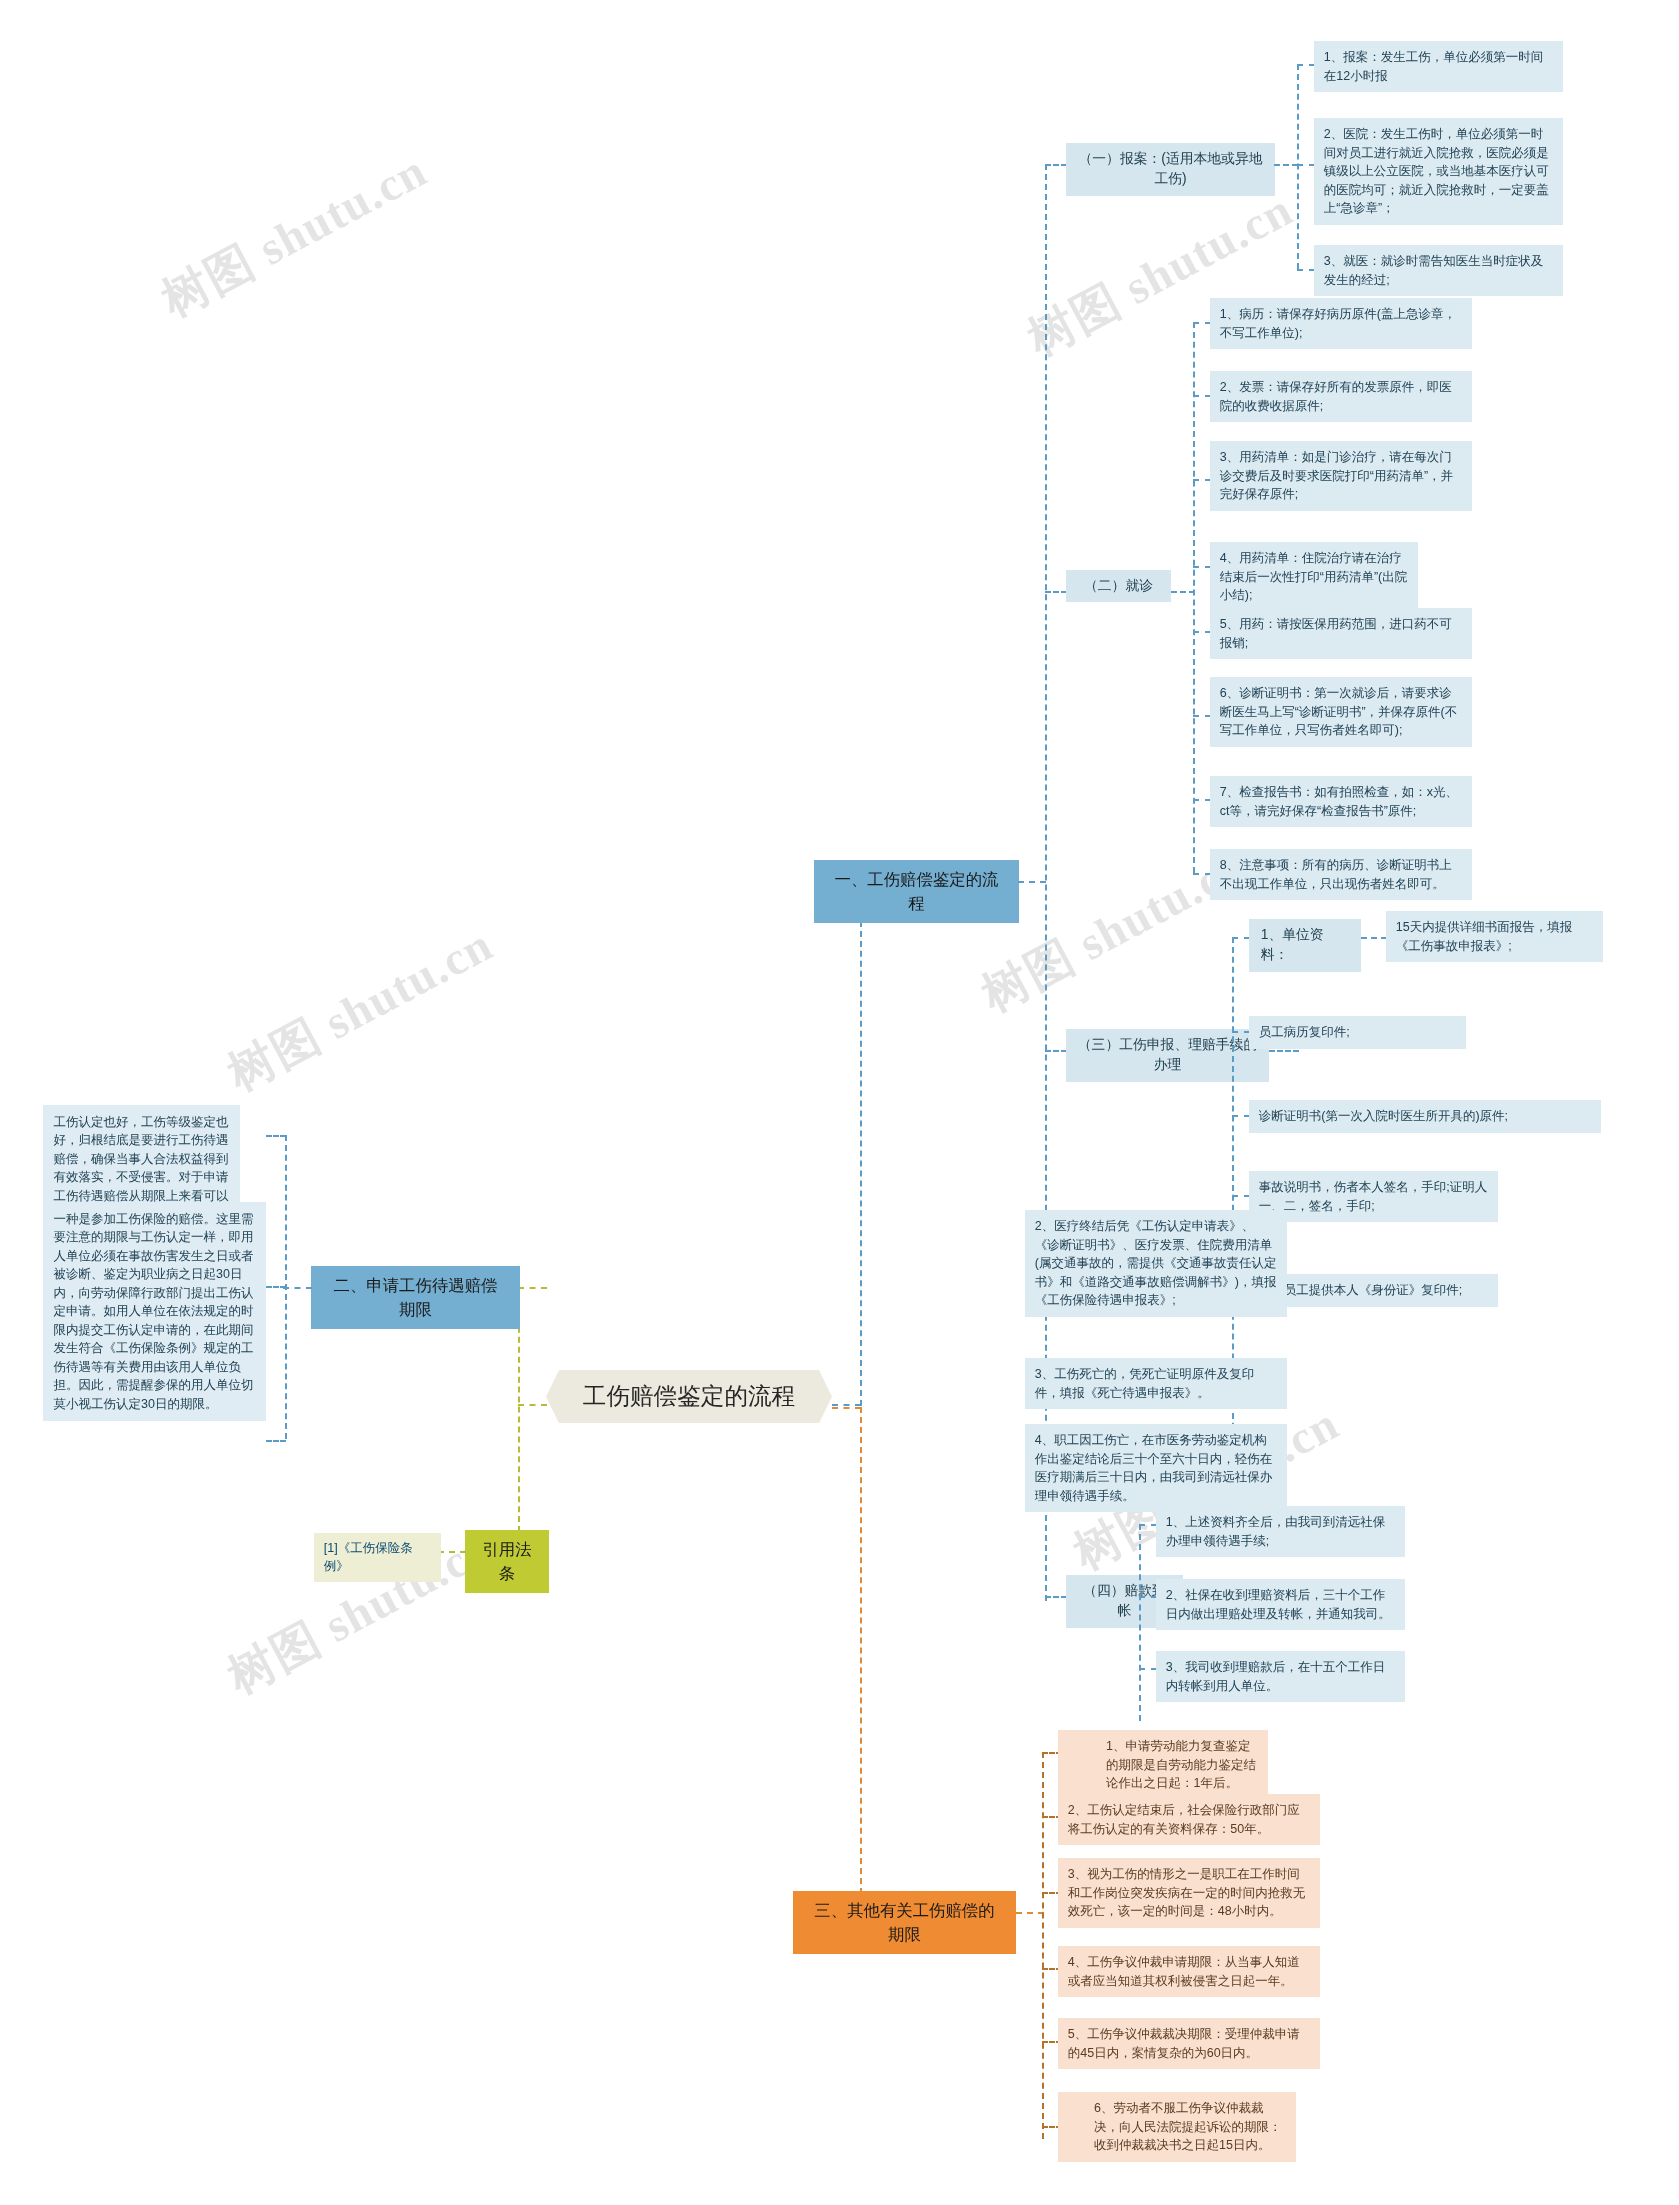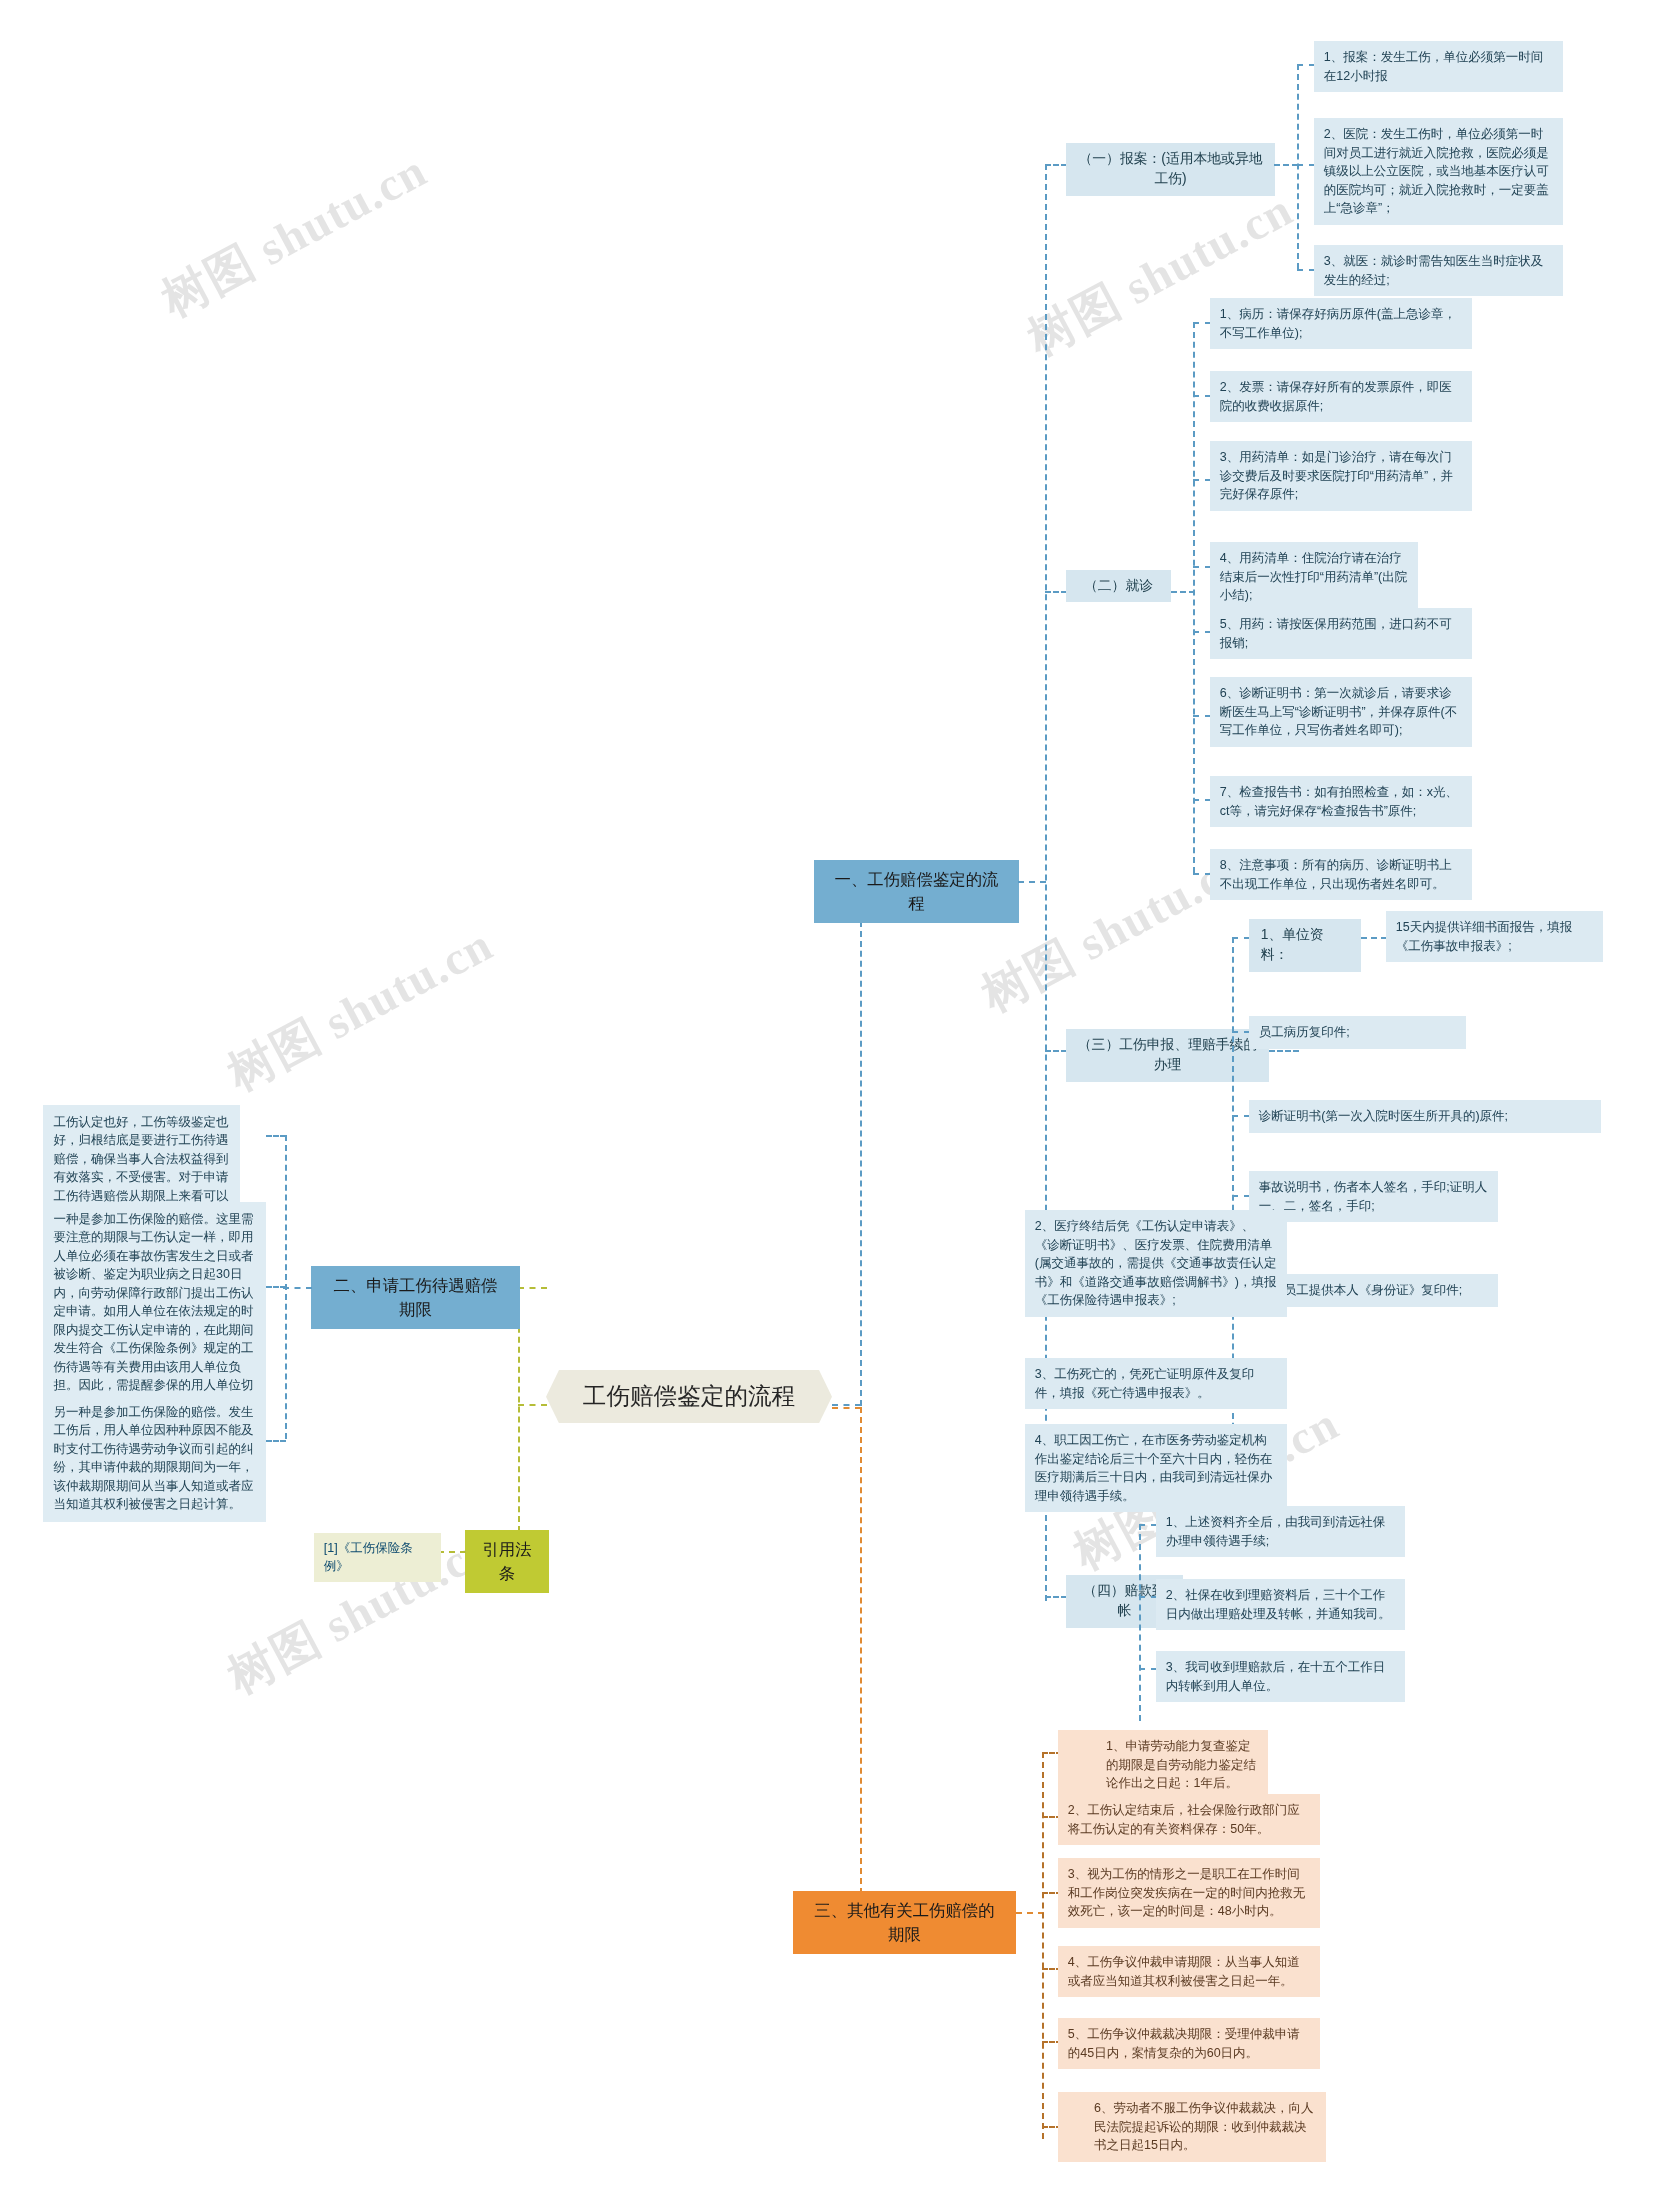--- a/index.html
+++ b/index.html
@@ -242,21 +242,20 @@
   <div class="hline c-blue" style="left:283px;top:1287px;width:29px;"></div>
   <div class="vline c-blue" style="left:285px;top:1135px;height:304px;"></div>
 
   <div class="hline c-blue" style="left:266px;top:1135px;width:19.7px;"></div>
   <div class="node leaf-left" style="left:43px;top:1105px;width:197px;">工伤认定也好，工伤等级鉴定也好，归根结底是要进行工伤待遇赔偿，确保当事人合法权益得到有效落实，不受侵害。对于申请工伤待遇赔偿从期限上来看可以分两种。</div>
 
   <div class="hline c-blue" style="left:266px;top:1286px;width:19.7px;"></div>
   <div class="node leaf-left" style="left:43px;top:1202px;width:223px;">一种是参加工伤保险的赔偿。这里需要注意的期限与工伤认定一样，即用人单位必须在事故伤害发生之日或者被诊断、鉴定为职业病之日起30日内，向劳动保障行政部门提出工伤认定申请。如用人单位在依法规定的时限内提交工伤认定申请的，在此期间发生符合《工伤保险条例》规定的工伤待遇等有关费用由该用人单位负担。因此，需提醒参保的用人单位切莫小视工伤认定30日的期限。</div>
 
   <div class="hline c-blue" style="left:266px;top:1440px;width:19.7px;"></div>
-  <div class="node leaf-left" style="left:43px;top:1395px;width:223px;">另一种是参加工伤保险的赔偿。发生工伤后，用人单位因种种原因不能及时支付工伤待遇劳动争议而引起的纠纷，其申请仲裁的期限期间为一年，该仲裁期限期间从当事人知道或者应当知道其权利被侵害之日起计算。</div>
 
   <div class="node h1olive" style="left:465px;top:1530px;width:84px;">引用法条</div>
   <div class="hline c-olive" style="left:438px;top:1551px;width:27.6px;"></div>
   <div class="node leaf-cream" style="left:314px;top:1533px;width:127px;">[1]《工伤保险条例》</div>
 
   <div class="node h1orange" style="left:793px;top:1891px;width:223px;">三、其他有关工伤赔偿的期限</div>
 
   <div class="hline c-orange" style="left:1016px;top:1912px;width:27.6px;"></div>
   <div class="vline c-brown" style="left:1042px;top:1752px;height:387px;"></div>
 
@@ -269,16 +268,16 @@
   <div class="hline c-brown" style="left:1042px;top:1892px;width:19.7px;"></div>
   <div class="node leaf-orange" style="left:1058px;top:1858px;width:262px;">3、视为工伤的情形之一是职工在工作时间和工作岗位突发疾病在一定的时间内抢救无效死亡，该一定的时间是：48小时内。</div>
 
   <div class="hline c-brown" style="left:1042px;top:1968px;width:19.7px;"></div>
   <div class="node leaf-orange" style="left:1058px;top:1946px;width:262px;">4、工伤争议仲裁申请期限：从当事人知道或者应当知道其权利被侵害之日起一年。</div>
 
   <div class="hline c-brown" style="left:1042px;top:2041px;width:19.7px;"></div>
   <div class="node leaf-orange" style="left:1058px;top:2018px;width:262px;">5、工伤争议仲裁裁决期限：受理仲裁申请的45日内，案情复杂的为60日内。</div>
 
   <div class="hline c-brown" style="left:1042px;top:2126px;width:19.7px;"></div>
-  <div class="node leaf-orange" style="left:1058px;top:2092px;width:268px;padding-left:36px;">6、劳动者不服工伤争议仲裁裁决，向人民法院提起诉讼的期限：收到仲裁裁决书之日起15日内。</div>
+  <div class="node leaf-orange" style="left:1058px;top:2092px;width:238px;padding-left:36px;">6、劳动者不服工伤争议仲裁裁决，向人民法院提起诉讼的期限：收到仲裁裁决书之日起15日内。</div>
 
 </div>
 
 
 </body></html>

